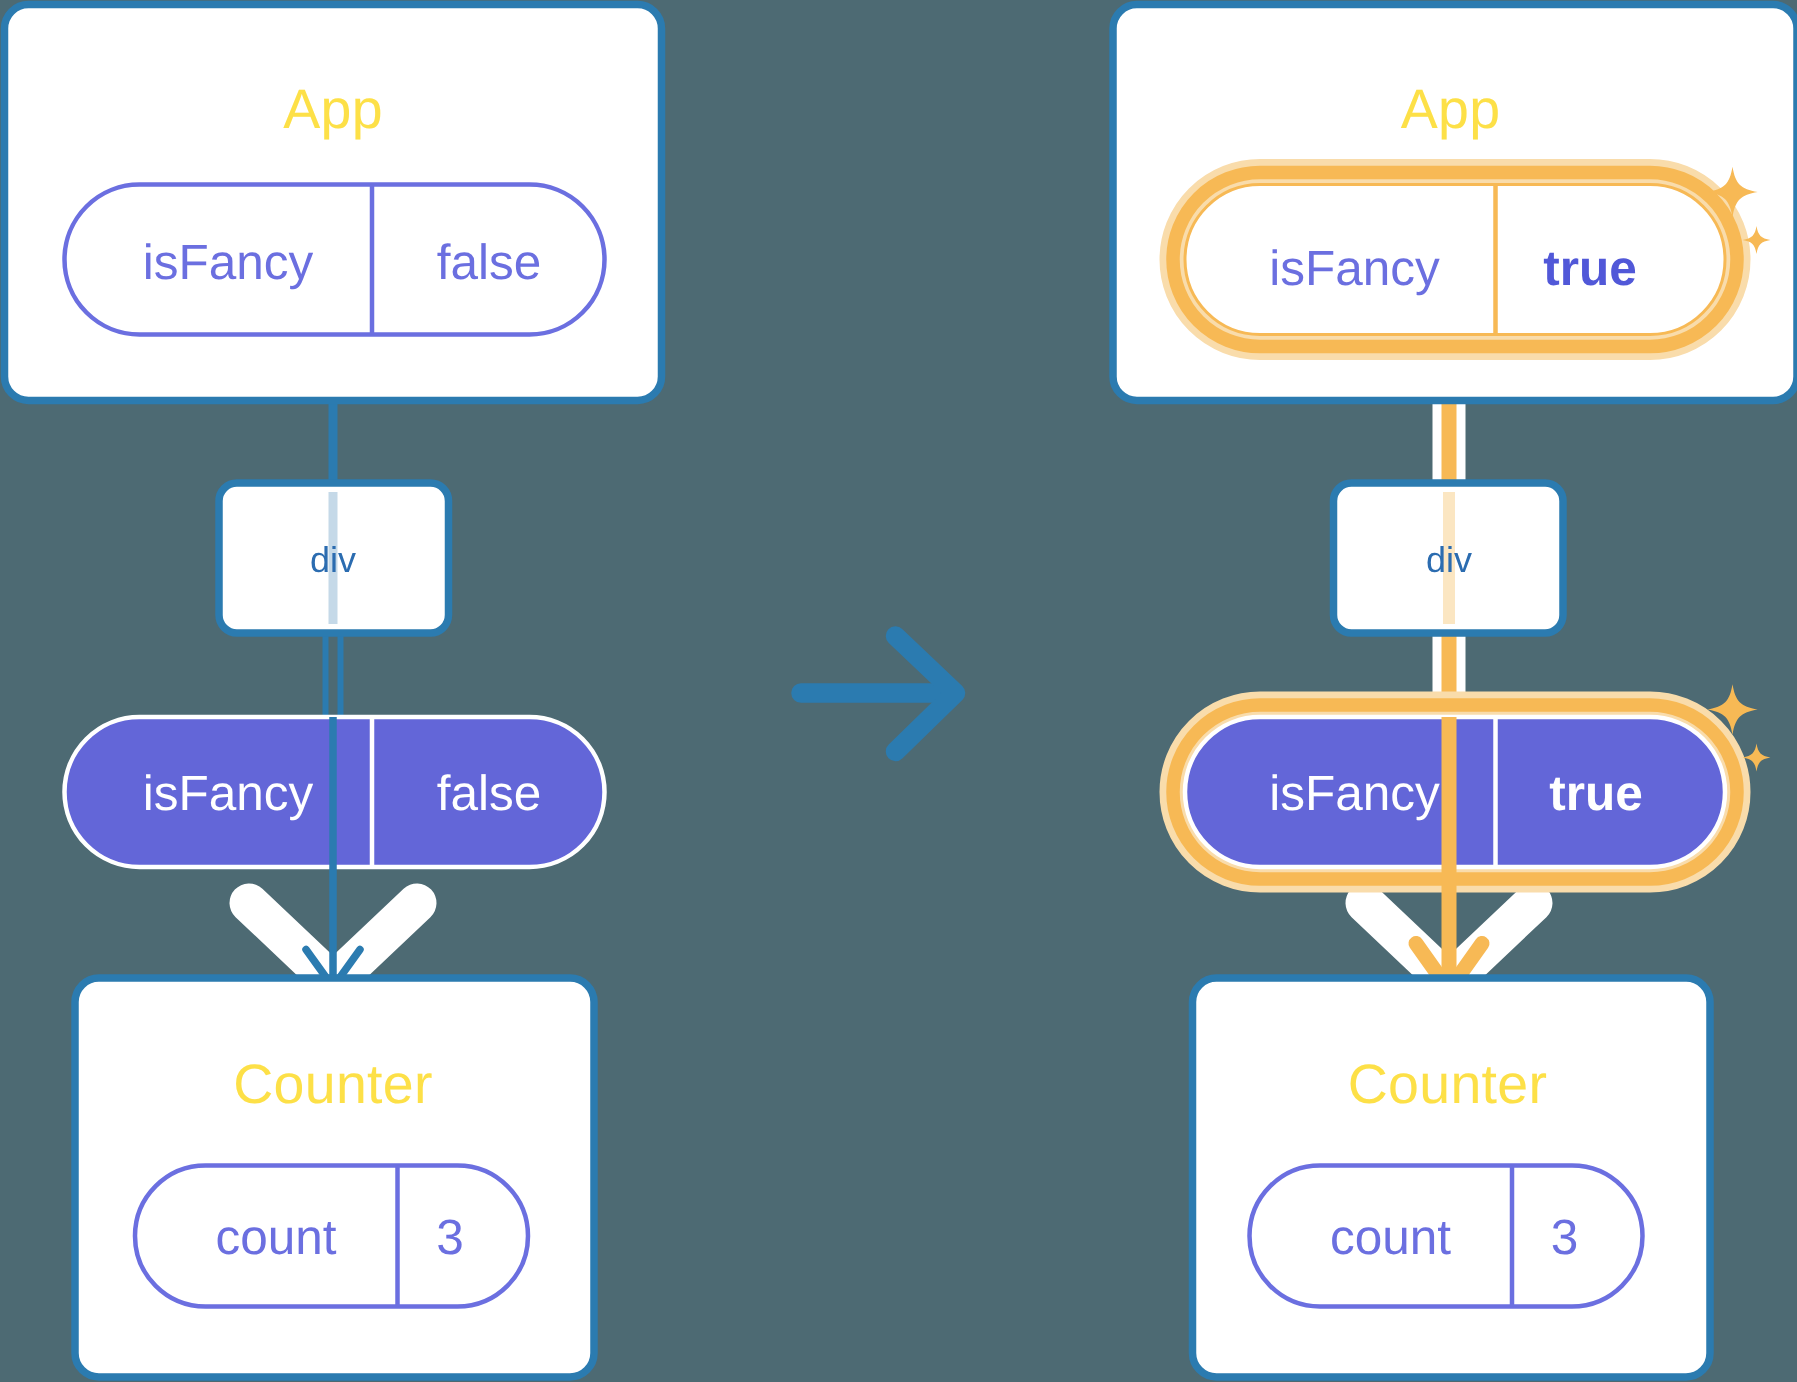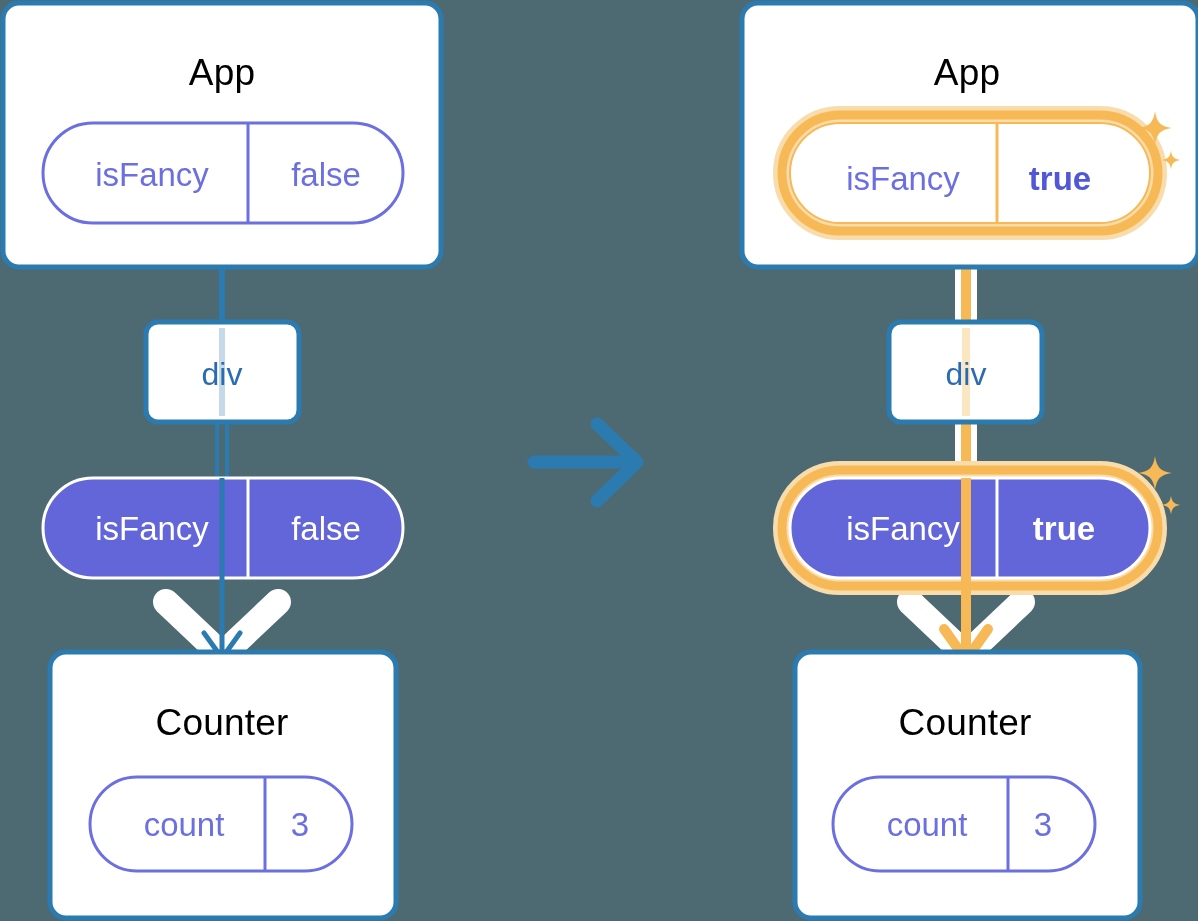--- a/index.html
+++ b/index.html
@@ -26,28 +26,28 @@
     width: 1198px;
     height: 921px;
     overflow: visible;
   }
   .lbl {
     position: absolute;
     white-space: nowrap;
     pointer-events: none;
   }
   .card-title {
-    color: #000000;
+    color: #fde047;
     font-size: 37px;
     font-weight: 400;
     letter-spacing: 0.2px;
   }
   .div-title {
     color: #2b6cb0;
-    font-size: 32px;
+    font-size: 24px;
     font-weight: 400;
   }
   .pill-text-blue {
     color: #6b6fe0;
     font-size: 33px;
     font-weight: 400;
   }
   .pill-text-blue-bold {
     color: #5158d8;
     font-size: 33px;

